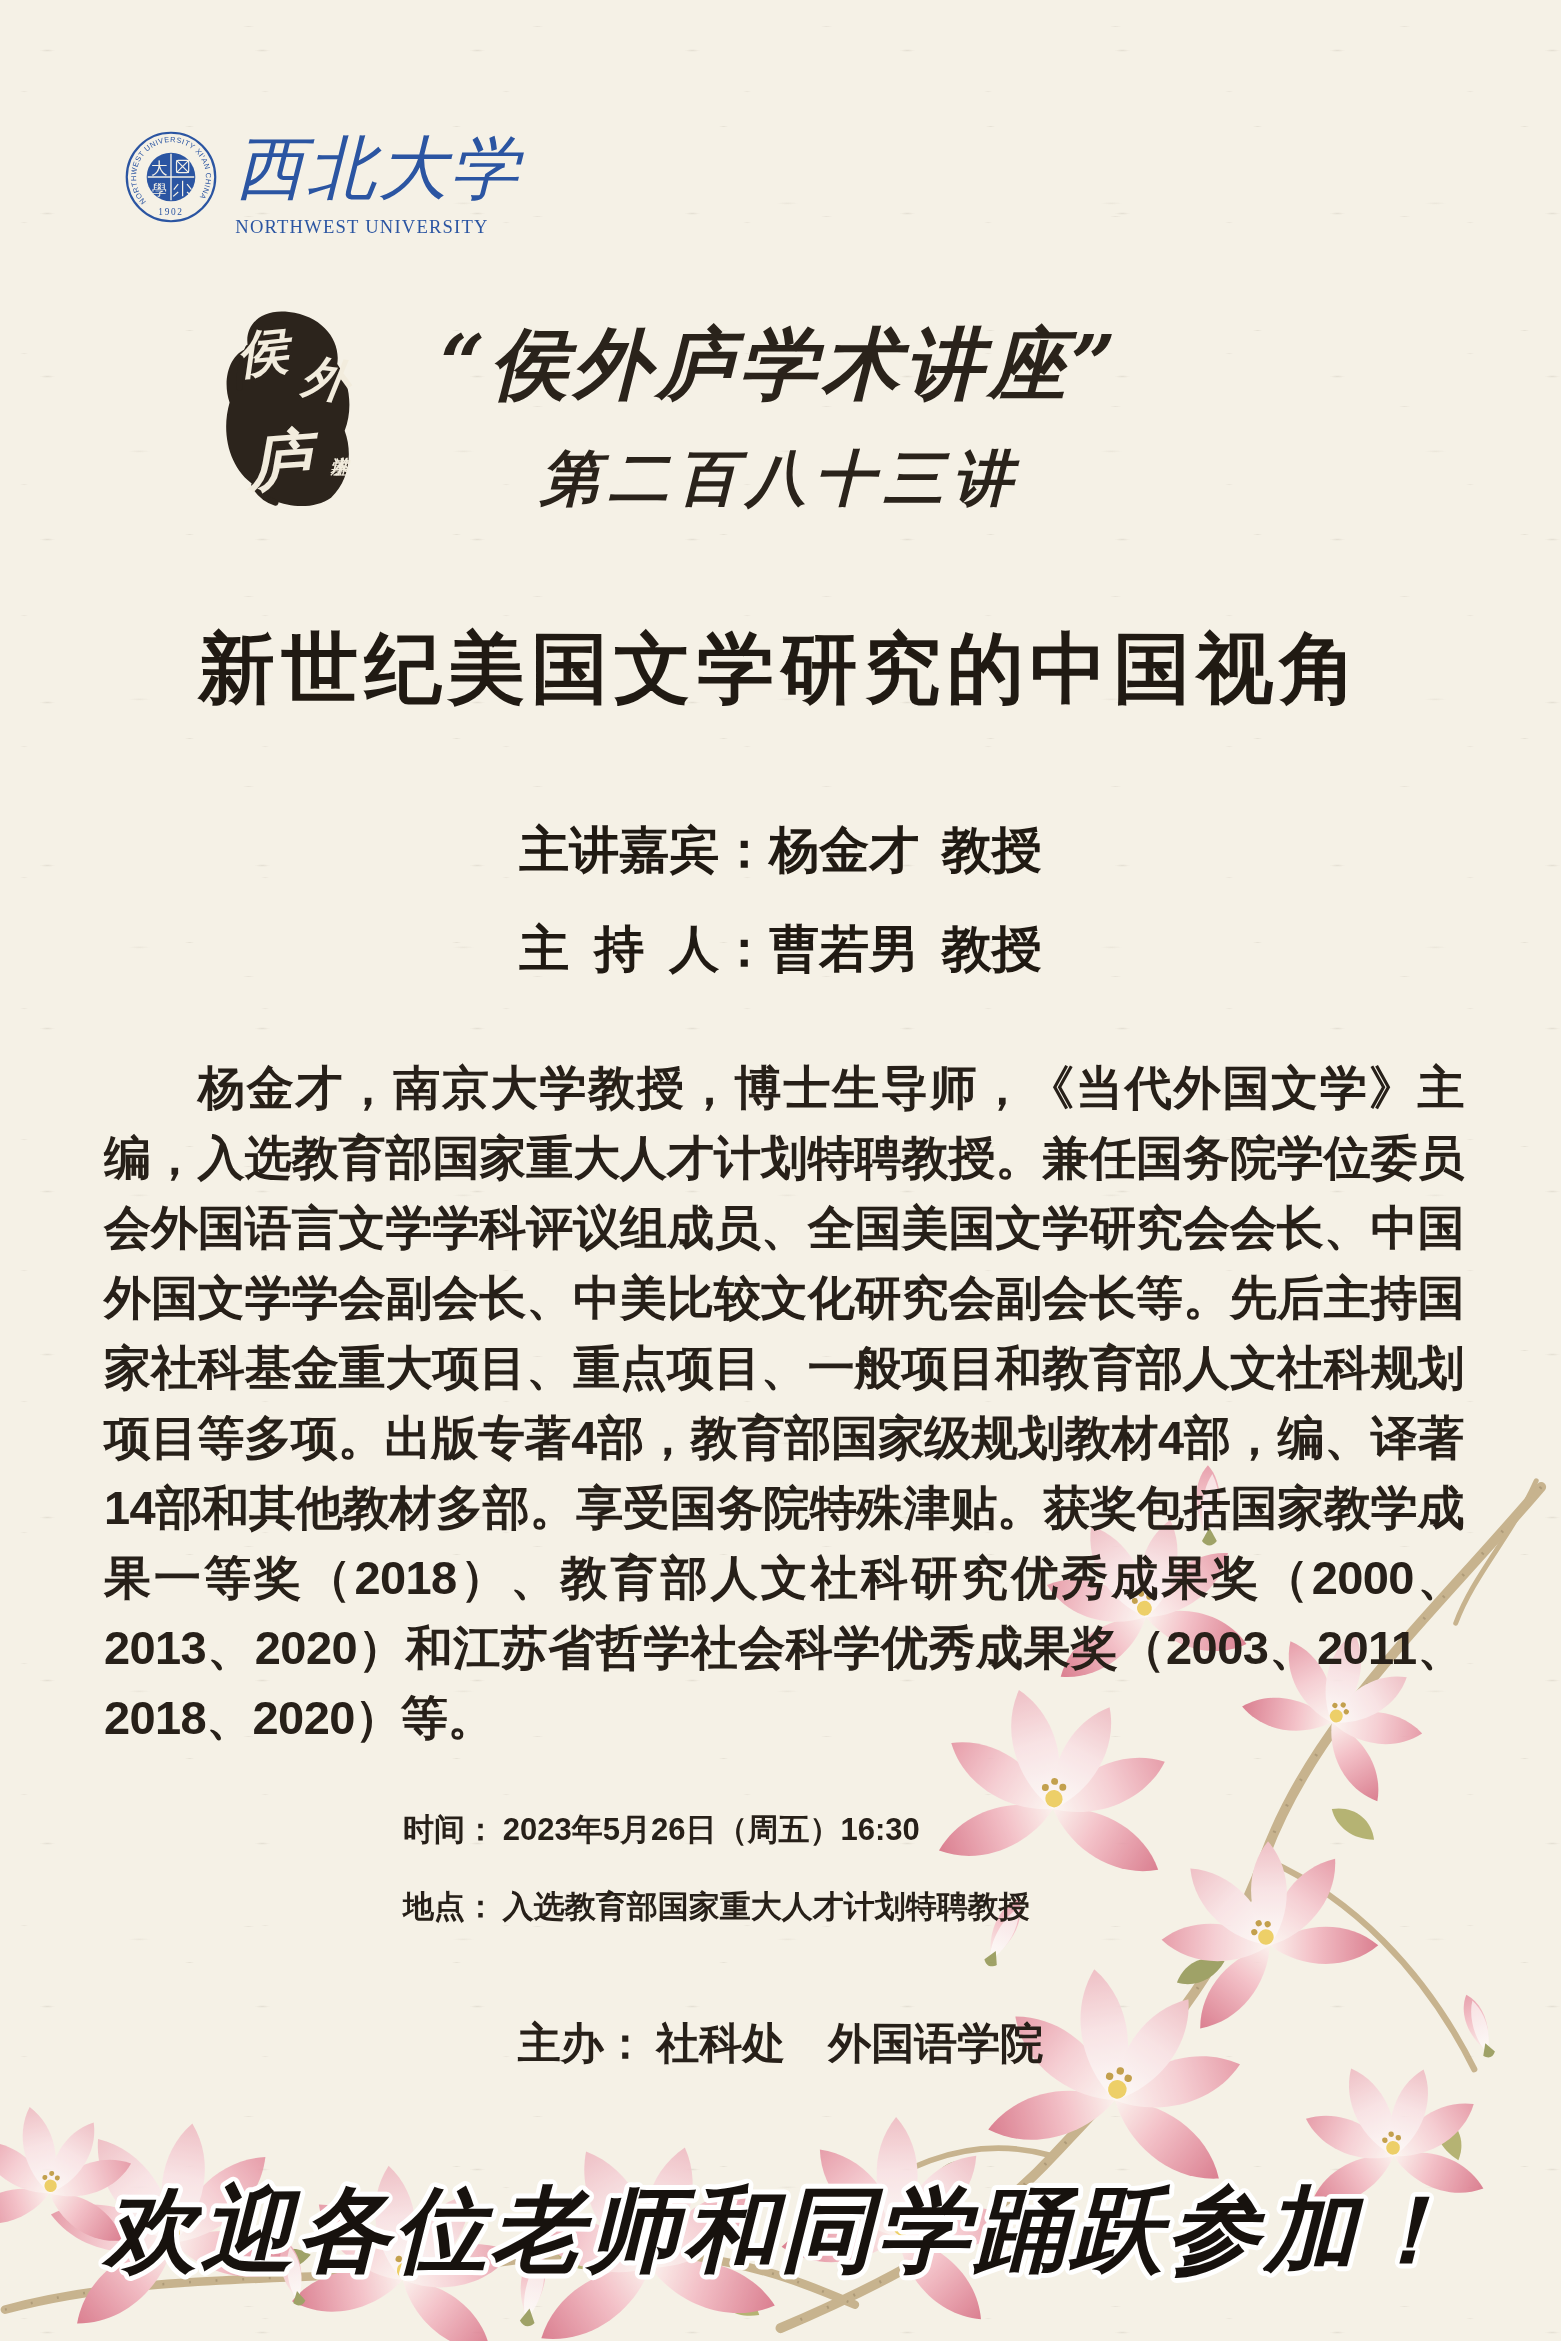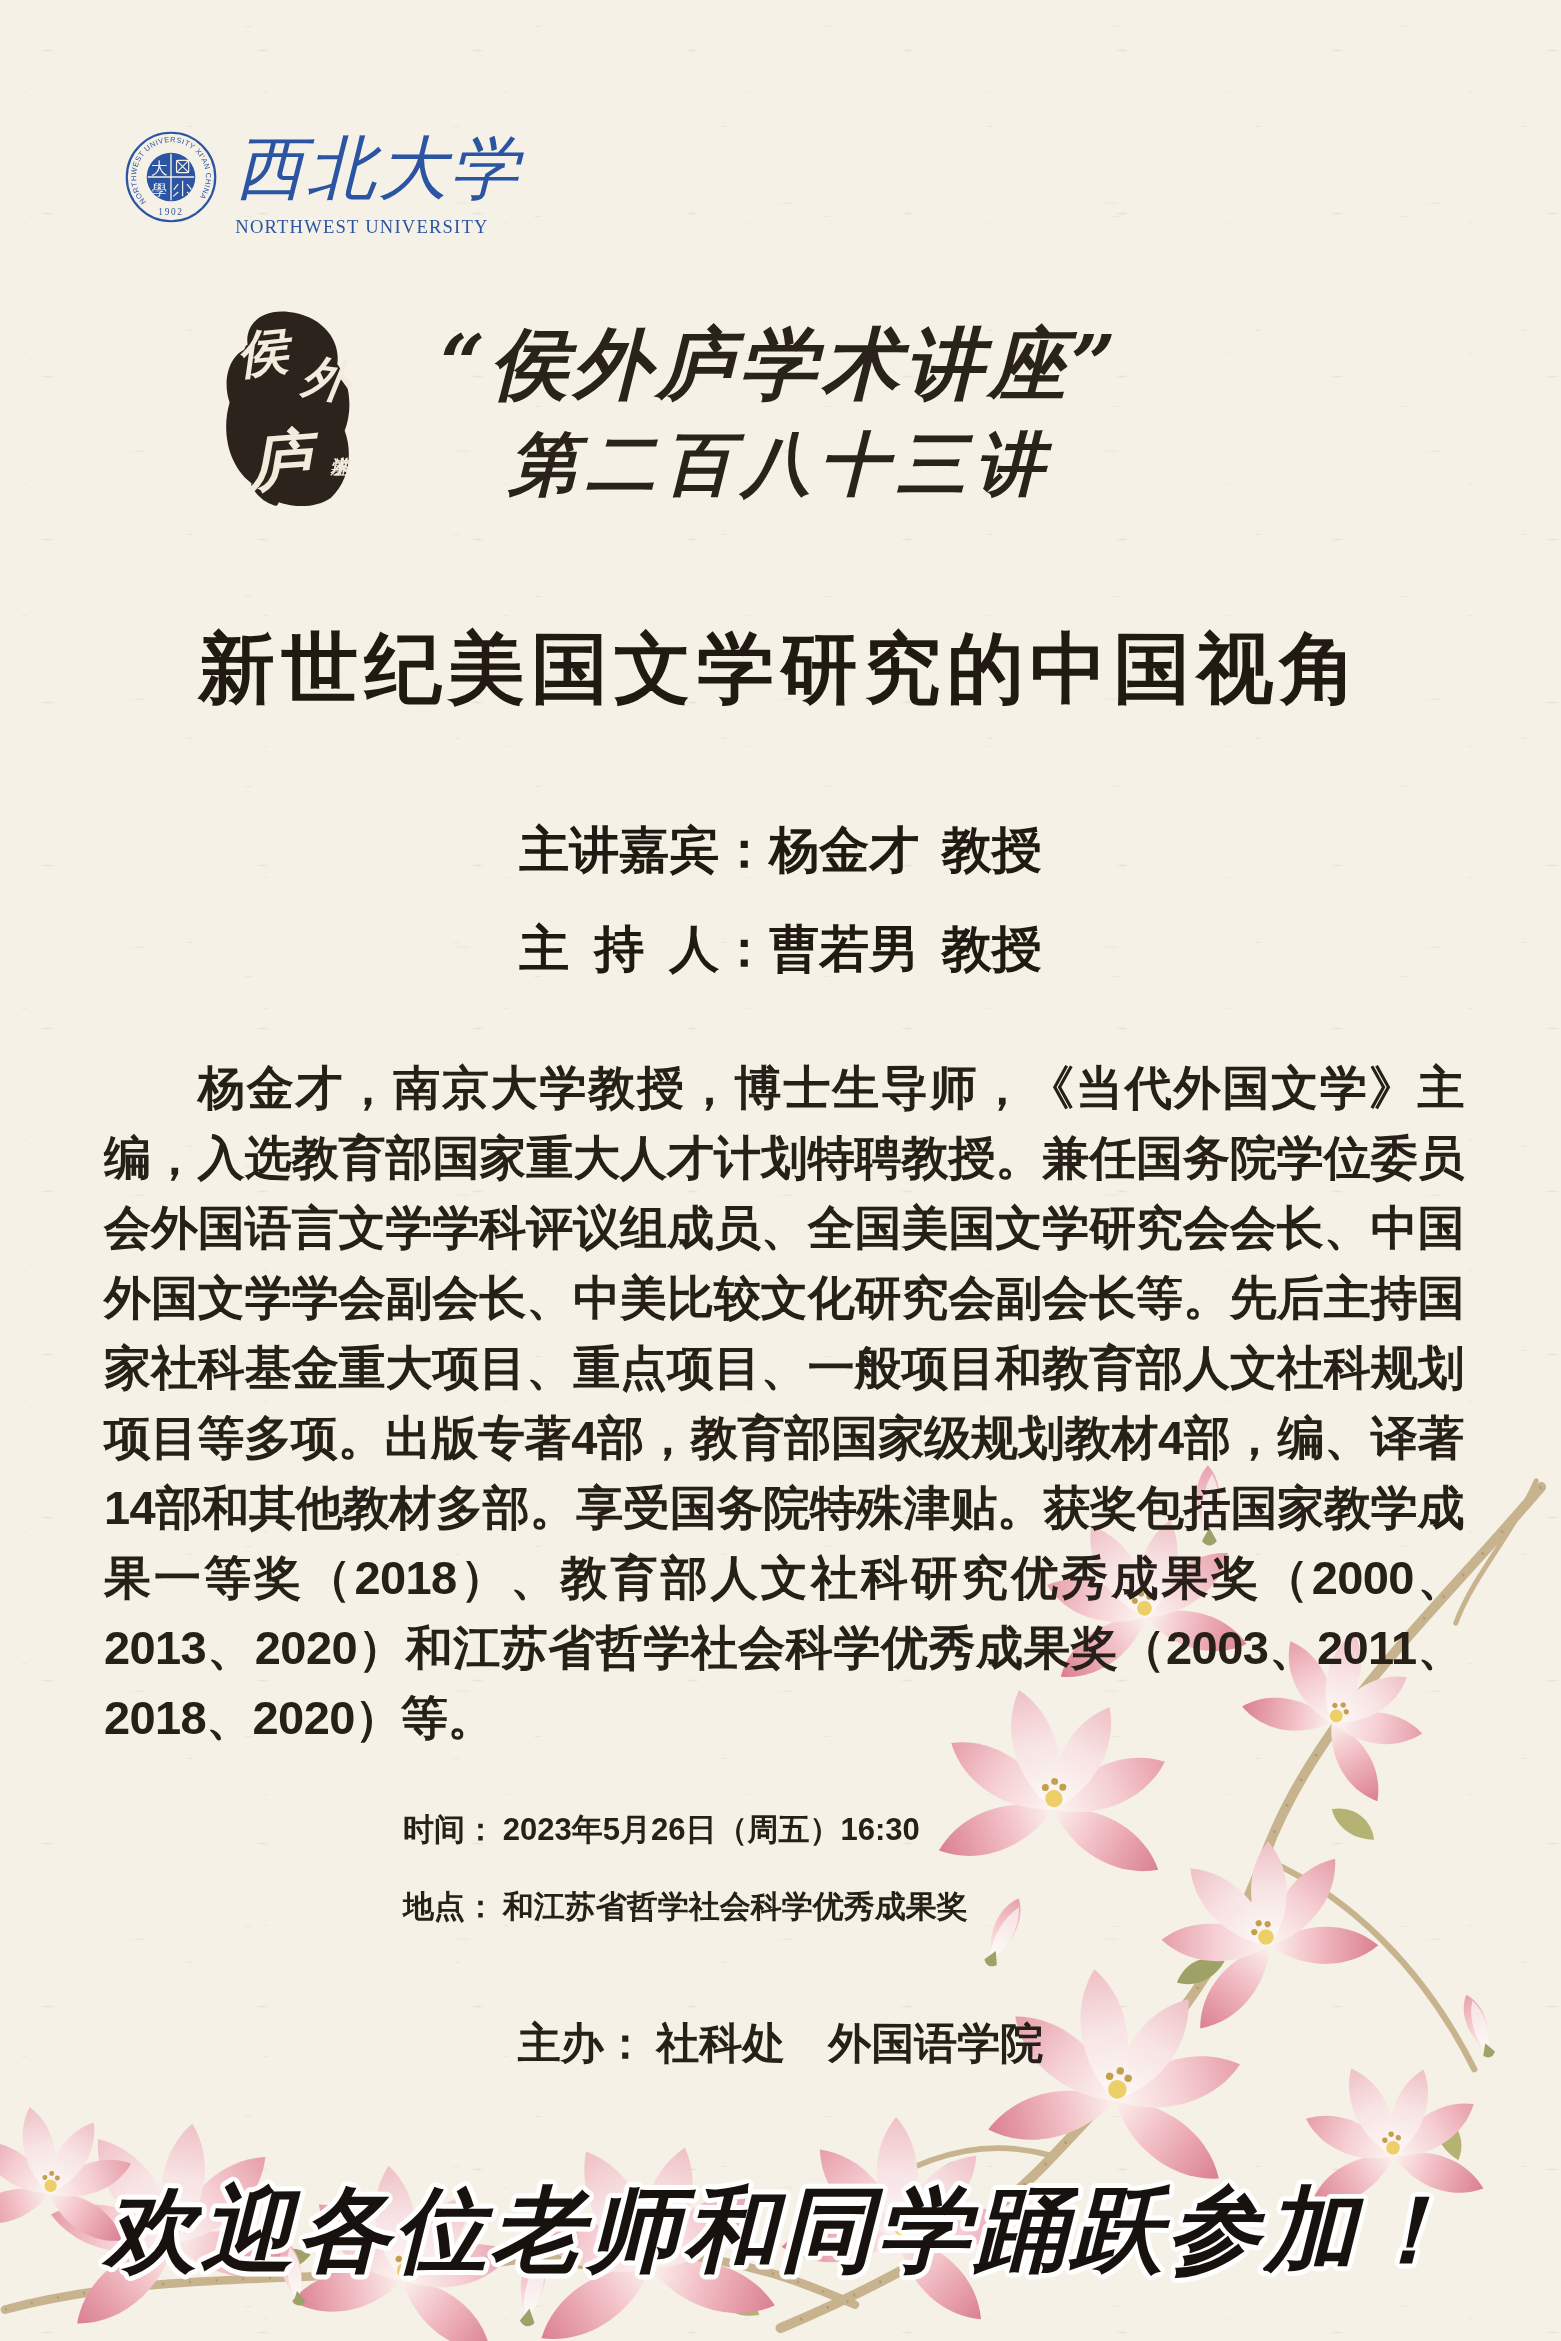--- a/index.html
+++ b/index.html
@@ -23,21 +23,21 @@
   .uni-seal{width:94px;height:94px;flex:0 0 auto;}
   .uni-names{margin-left:17.3px;}
   .uni-cn{font-size:69px;line-height:1.12;font-weight:normal;color:#2b55a2;letter-spacing:2.5px;
           font-family:"DejaVu Serif","Liberation Serif",serif;font-style:italic;}
   .uni-en{margin-top:8.7px;font-size:18.6px;letter-spacing:1.2px;color:#2b55a2;font-family:Liberation Serif, serif;}
 
   .hou-seal{position:absolute;left:216px;top:308px;width:146px;height:216px;z-index:2;}
 
   .series-line{position:absolute;left:50%;transform:translateX(-50%);white-space:nowrap;z-index:2;}
   .series-1{top:313px;font-size:78px;letter-spacing:5px;}
-  .series-2{top:419px;font-size:69px;letter-spacing:8.7px;}
+  .series-2{top:439px;font-size:60px;letter-spacing:8.7px;}
 
   .main-title{position:absolute;left:50%;transform:translateX(-50%);top:618px;margin:0;
     font-size:77px;letter-spacing:6.2px;white-space:nowrap;z-index:2;}
 
   .guest-row{position:absolute;left:50%;transform:translateX(-50%);white-space:nowrap;
     font-size:50px;z-index:2;}
   .guest-row .spread{display:inline-block;width:4em;text-align:justify;text-align-last:justify;vertical-align:bottom;}
   .guest-row .degree{margin-left:.45em;}
   .row-speaker{top:817px;}
   .row-host{top:916px;}
@@ -183,21 +183,21 @@
     <span class="spread">主持人</span><span class="colon">：</span><span class="gname">曹若男</span><span class="degree">教授</span>
   </div>
 
   <p class="bio hei">杨金才，南京大学教授，博士生导师，《当代外国文学》主编，入选教育部国家重大人才计划特聘教授。兼任国务院学位委员会外国语言文学学科评议组成员、全国美国文学研究会会长、中国外国文学学会副会长、中美比较文化研究会副会长等。先后主持国家社科基金重大项目、重点项目、一般项目和教育部人文社科规划项目等多项。出版专著4部，教育部国家级规划教材4部，编、译著14部和其他教材多部。享受国务院特殊津贴。获奖包括国家教学成果一等奖（2018）、教育部人文社科研究优秀成果奖（2000、2013、2020）和江苏省哲学社会科学优秀成果奖（2003、2011、2018、2020）等。</p>
 
   <div class="event-block">
     <div class="event-line hei">
       <span>时间</span><span>：</span><span class="evalue">2023年5月26日（周五）16:30</span>
     </div>
     <div class="event-line hei">
-      <span>地点</span><span>：</span><span class="evalue">和江苏省哲学社会科学优秀成果奖</span>
+      <span>地点</span><span>：</span><span class="evalue">入选教育部国家重大人才计划特聘教授</span>
     </div>
   </div>
 
   <div class="organizer-line hei">
     <span>主办</span><span>：</span><span class="evalue">社科处　外国语学院</span>
   </div>
 
   <svg class="welcome-svg" viewBox="0 0 2520 340">
     <text x="1260" y="235" text-anchor="middle" font-size="150" letter-spacing="6" class="welcome-text" fill="#17120e" stroke="#ffffff" stroke-width="16" paint-order="stroke" stroke-linejoin="round">欢迎各位老师和同学踊跃参加！</text>
   </svg>

